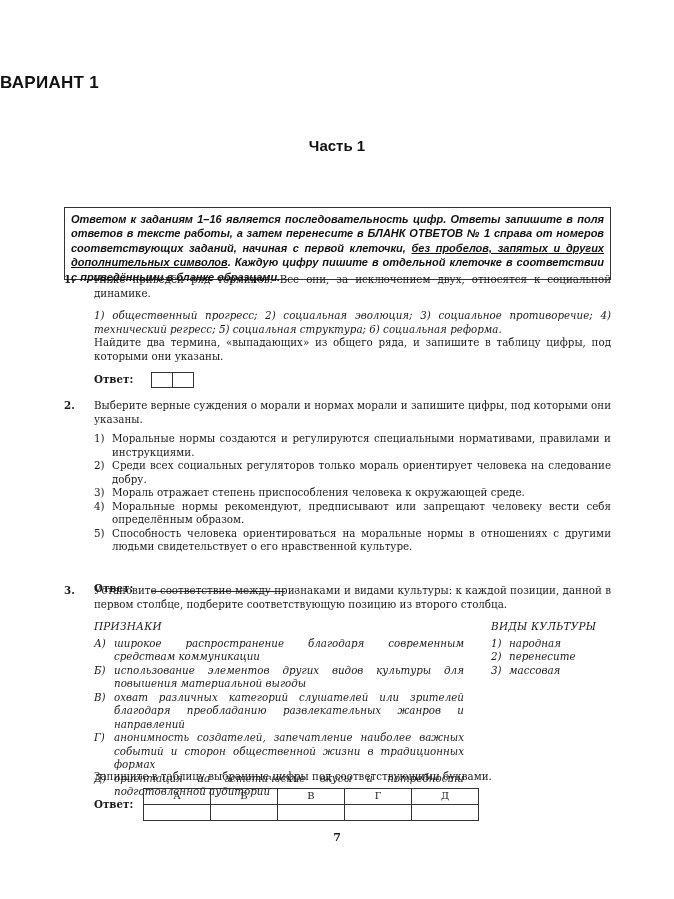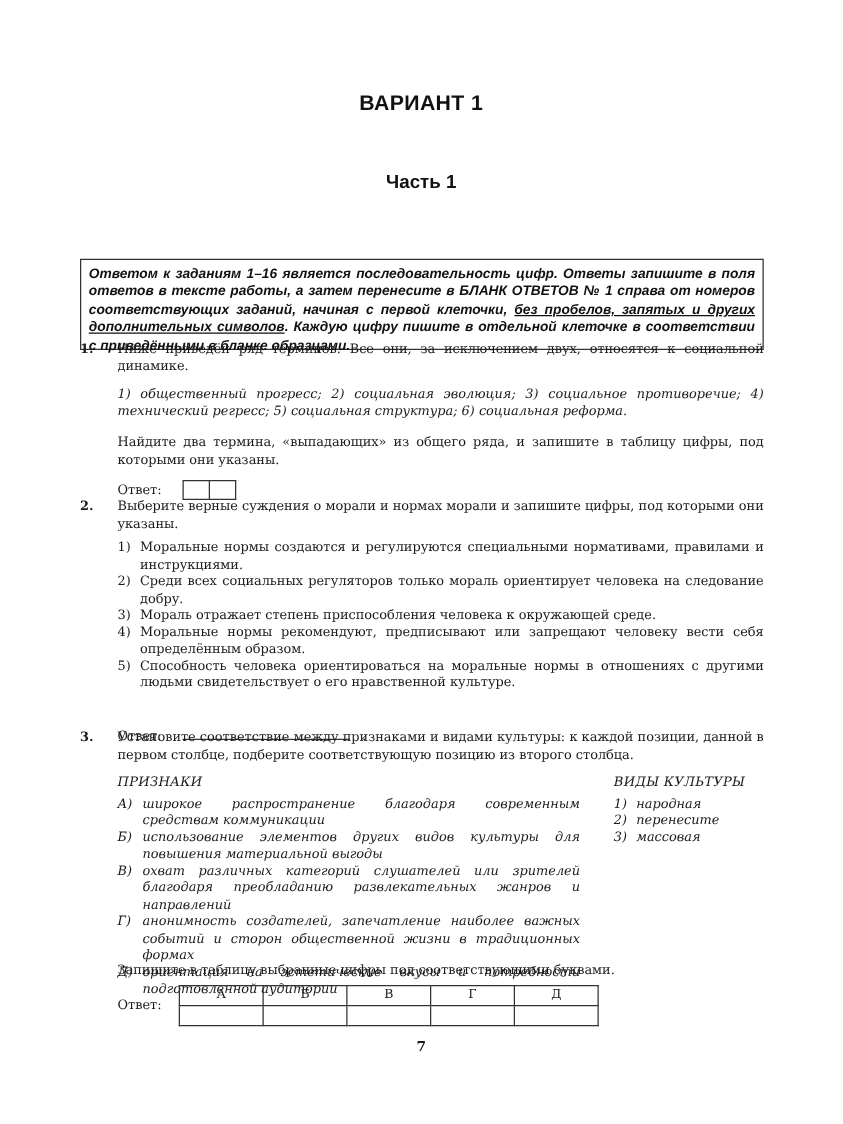--- a/index.html
+++ b/index.html
@@ -1,35 +1,35 @@
 <!DOCTYPE html>
 <html><head>
   <meta charset="utf-8">
   <style>
     html, body { margin: 0; padding: 0; background: #ffffff; }
     body { width: 674px; height: 899px; position: relative; overflow: hidden;
            font-family: "DejaVu Serif", "Liberation Serif", serif; color: #1a1a1a; }
     .abs { position: absolute; }
-    .variant-title { left: 0; width: 674px; top: 73px; text-align: center;
+    .variant-title { left: 0; width: 674px; top: 73px; 
       font-family: "Liberation Sans", "DejaVu Sans", sans-serif; font-weight: bold; font-size: 17px; letter-spacing: 0.3px; color:#111; }
     .part-title { left: 0; width: 674px; top: 137px; text-align: center;
       font-family: "Liberation Sans", "DejaVu Sans", sans-serif; font-weight: bold; font-size: 15px; color:#111; }
     .instr-box { left: 64px; top: 171px; width: 533px; height: 63px; border: 1.5px solid #333;
       padding: 4px 6px 4px 6px;
       font-family: "Liberation Sans", "DejaVu Sans", sans-serif; font-style: italic; font-weight: bold;
       font-size: 11px; line-height: 14.4px; text-align: justify; color: #111; margin-top: 36px; }
     .instr-box u { text-decoration: underline; }
     .q { left: 64px; width: 547px; font-size: 10.3px; line-height: 13.5px; }
     .q-num { position: absolute; left: 0; top: 0; font-weight: bold; }
     .q-body { position: absolute; left: 30px; right: 0; top: 0; }
     .p { margin: 0; text-align: justify; }
     .it { font-style: italic; }
     .opt { position: relative; padding-left: 18px; margin: 0; text-align: justify; }
     .opt .lbl { position: absolute; left: 0; top: 0; }
-    .answer-label { font-weight: normal; display: inline-block; }
+    .answer-label { font-weight: bold; display: inline-block; }
     .cell-box { display: inline-block; width: 20px; height: 14px; border: 1px solid #333; vertical-align: middle; }
     .cells { display: inline-flex; margin-left: 14px; vertical-align: middle; }
     .cells .cell-box + .cell-box { border-left: none; }
     .line-field { display: inline-block; width: 134px; border-bottom: 1px solid #333; height: 11px; margin-left: 14px; vertical-align: baseline; }
     table.ans { border-collapse: collapse; }
     table.ans td { border: 1px solid #333; width: 66px; height: 15px; text-align: center; font-size: 10px; padding: 0; }
     .colhead { font-size: 10.5px; letter-spacing: 0.2px; }
     .page-number { left: 0; width: 674px; top: 831px; text-align: center; font-weight: bold; font-size: 11px; }
   </style>
 </head>
@@ -40,21 +40,21 @@
 
 <div class="abs instr-box">
   <span>Ответом к заданиям 1–16 является последовательность цифр. Ответы запишите в поля ответов в тексте работы, а затем перенесите в БЛАНК ОТВЕТОВ № 1 справа от номеров соответствующих заданий, начиная с первой клеточки, </span><u>без пробелов, запятых и других дополнительных символов</u><span>. Каждую цифру пишите в отдельной клеточке в соответствии с приведёнными в бланке образцами.</span>
 </div>
 
 <div class="abs q" style="top:273px; height:100px;">
   <div class="q-num">1.</div>
   <div class="q-body">
     <p class="p">Ниже приведён ряд терминов. Все они, за исключением двух, относятся к социальной динамике.</p>
     <p class="p it" style="margin-top:9px;">1) общественный прогресс; 2) социальная эволюция; 3) социальное противоречие; 4) технический регресс; 5) социальная структура; 6) социальная реформа.</p>
-    <p class="p" style="margin-top:12px;">Найдите два термина, «выпадающих» из общего ряда, и запишите в таблицу цифры, под которыми они указаны.</p>
+    <p class="p" style="margin-top:0;">Найдите два термина, «выпадающих» из общего ряда, и запишите в таблицу цифры, под которыми они указаны.</p>
     <div style="margin-top:9px;">
       <span class="answer-label">Ответ:</span>
       <span class="cells">
         <span class="cell-box"></span>
         <span class="cell-box"></span>
       </span>
     </div>
   </div>
 </div>
 

